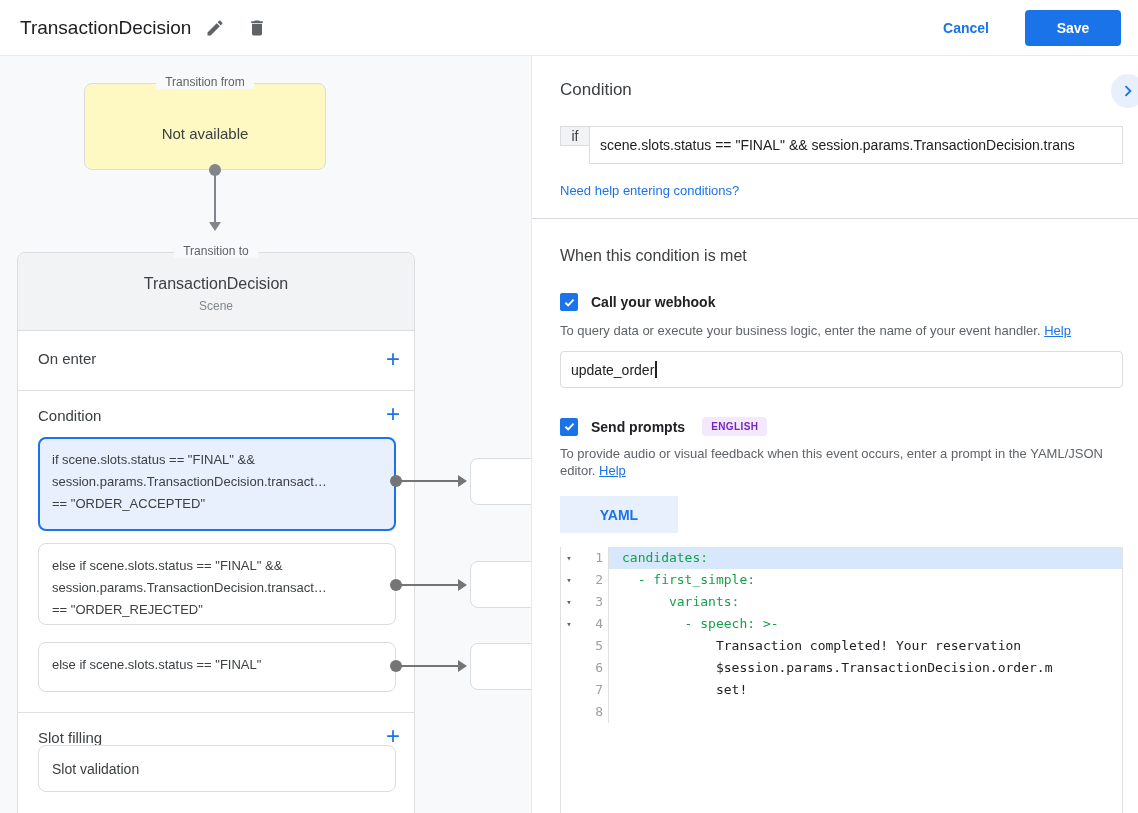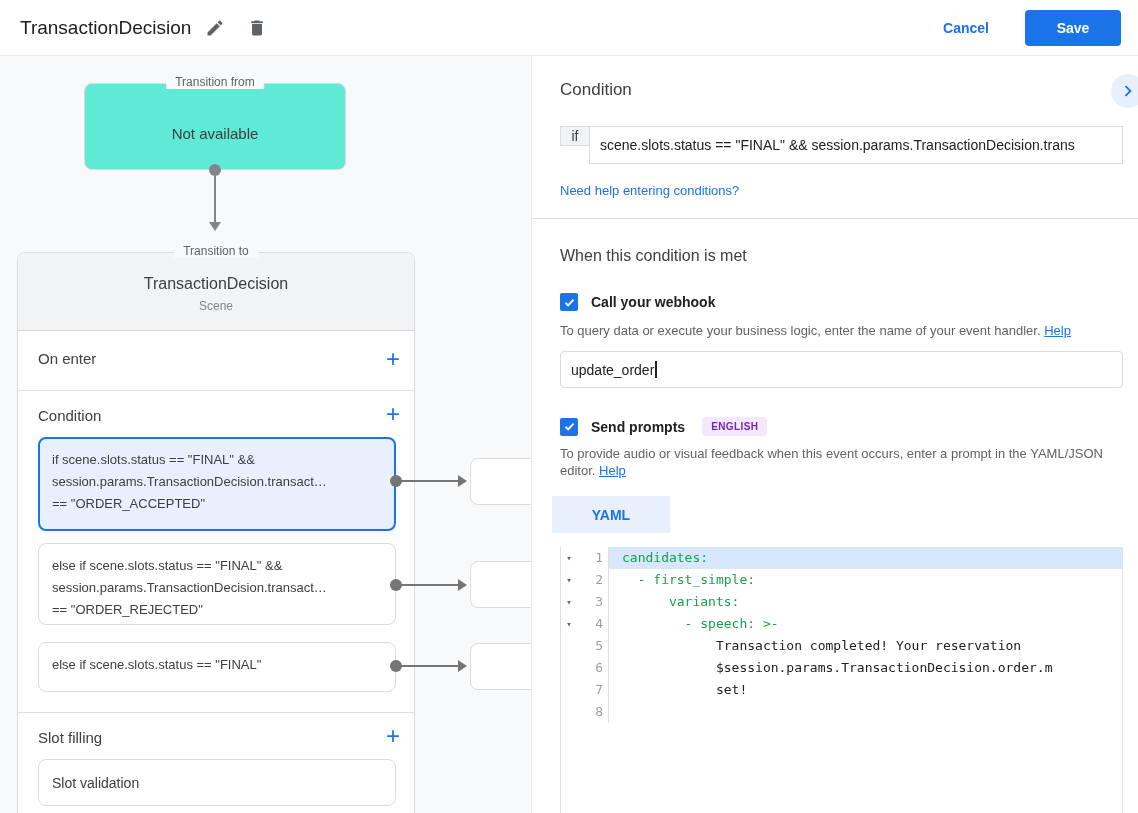--- a/index.html
+++ b/index.html
@@ -17,21 +17,21 @@
   .topbar-spacer { flex:1; }
   .cancel-btn { border:none; background:transparent; color:#1a73e8; font-size:14px; font-weight:600;
                 font-family:"Liberation Sans",sans-serif; margin-right:36px; cursor:pointer; }
   .save-btn { width:96px; height:36px; border:none; border-radius:4px; background:#1a73e8; color:#fff;
               font-size:14px; font-weight:700; font-family:"Liberation Sans",sans-serif; margin-right:17px; cursor:pointer; }
 
   
   .canvas { position:absolute; left:0; top:56px; width:531px; height:757px; background:#f8f9fa; overflow:hidden; }
   .legend { position:absolute; top:-9px; left:50%; transform:translateX(-50%); background:#f8f9fa;
             padding:0 9px; font-size:12px; color:#5f6368; white-space:nowrap; z-index:2; }
-  .from-box { position:absolute; left:84px; top:27px; width:262px; height:87px; background:#5eead4;
+  .from-box { position:absolute; left:84px; top:27px; width:242px; height:87px; background:#fef9c3;
               border:1px solid #dadce0; border-radius:8px; }
   .from-box .content { position:absolute; top:41px; width:100%; text-align:center; font-size:15px; color:#3c4043; }
 
   .v-dot { position:absolute; left:209px; top:108px; width:12px; height:12px; border-radius:50%; background:#80868b; }
   .v-line { position:absolute; left:214px; top:114px; width:2px; height:52px; background:#80868b; }
   .v-arrow { position:absolute; left:209px; top:166px; width:0; height:0;
              border-left:6px solid transparent; border-right:6px solid transparent; border-top:9px solid #80868b; }
 
   .to-card { position:absolute; left:17px; top:196px; width:398px; height:575px; background:#fff;
              border:1px solid #dadce0; border-radius:8px; }
@@ -52,21 +52,21 @@
   .slotfill-label { position:absolute; left:20px; top:476px; }
   .slotfill-plus { top:472px; }
 
   .cond-card { position:absolute; left:20px; width:358px; background:#fff; border:1px solid #dadce0;
                border-radius:8px; padding:11px 13px; font-size:13px; line-height:22px; color:#3c4043; cursor:pointer; }
   .cond-card.selected { background:#e8f0fe; border:2px solid #1a73e8; padding:10px 12px; }
   .cond-card .cline { display:block; white-space:nowrap; overflow:hidden; }
   .card-1 { top:184px; height:94px; }
   .card-2 { top:290px; height:82px; }
   .card-3 { top:389px; height:50px; }
-  .slot-card { position:absolute; left:20px; top:506px; width:358px; height:47px; background:#fff;
+  .slot-card { position:absolute; left:20px; top:492px; width:358px; height:47px; background:#fff;
                border:1px solid #dadce0; border-radius:8px; font-size:14px; color:#3c4043;
                display:flex; align-items:center; padding-left:13px; cursor:pointer; }
 
   .h-dot { position:absolute; width:12px; height:12px; border-radius:50%; background:#757575; z-index:3; }
   .h-line { position:absolute; height:2px; background:#757575; z-index:1; }
   .h-arrow { position:absolute; width:0; height:0; border-top:6px solid transparent;
              border-bottom:6px solid transparent; border-left:9px solid #757575; z-index:1; }
   .target-box { position:absolute; left:470px; width:70px; height:47px; background:#fff;
                 border:1px solid #dadce0; border-radius:8px; cursor:pointer; }
 
@@ -99,21 +99,21 @@
   .webhook-desc { top:267px; }
   .prompts-desc { top:389px; width:556px; line-height:17px; }
   .desc .link { font-size:13px; text-decoration:underline; }
   .badge { margin-left:17px; background:#f3e8fd; color:#7627bb; font-size:10px; font-weight:600;
            letter-spacing:.4px; padding:4px 9px; border-radius:4px; }
 
   .text-input { position:absolute; left:28px; top:295px; width:563px; height:37px; border:1px solid #dadce0;
                 border-radius:4px; display:flex; align-items:center; padding:0 10px; font-size:14px; color:#202124; cursor:text; }
   .caret { display:inline-block; width:1.5px; height:17px; background:#202124; margin-left:1px; }
 
-  .tabs { position:absolute; left:20px; top:440px; height:37px; display:flex; }
+  .tabs { position:absolute; left:28px; top:440px; height:37px; display:flex; }
   .tab { width:118px; height:37px; display:flex; align-items:center; justify-content:center;
          font-size:14px; font-weight:600; color:#5f6368; cursor:pointer; }
   .tab.active { background:#e8f0fe; color:#1a73e8; }
 
   
   .editor { position:absolute; left:28px; top:491px; width:563px; height:266px;
             border-left:1px solid #e0e0e0; border-right:1px solid #e0e0e0;
             font-family:"DejaVu Sans Mono","Liberation Mono",monospace; font-size:13px; cursor:text; }
   .ed-row { display:flex; height:22px; line-height:22px; }
   .gutter { width:48px; flex:none; display:flex; border-right:1px solid #e0e0e0; }

